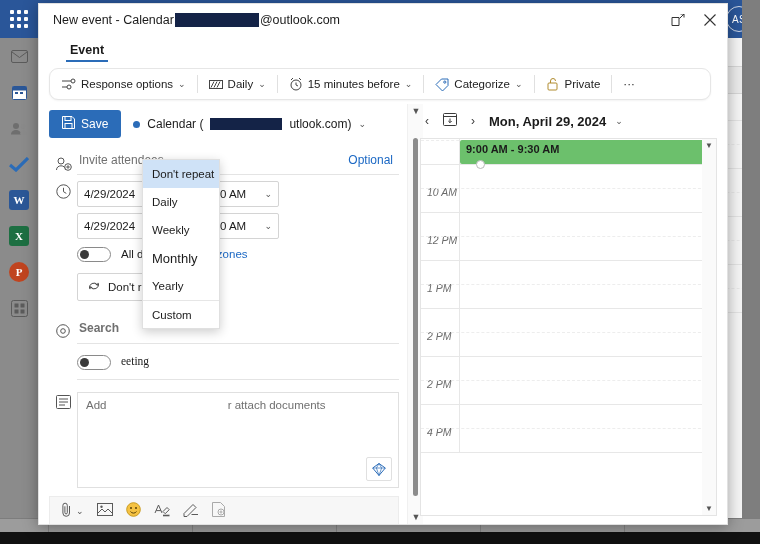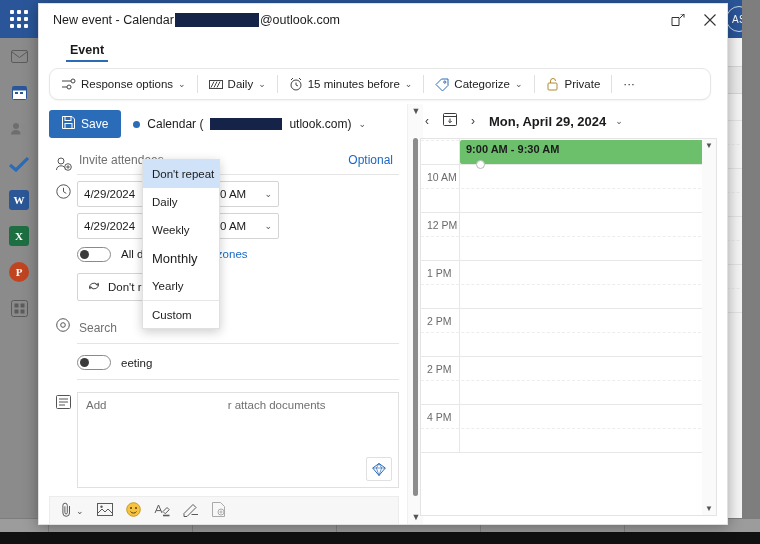--- a/index.html
+++ b/index.html
@@ -178,26 +178,26 @@
   }
   .lbl { font-size: 11.5px; color: #1b1b1b; }
   .link { font-size: 11.5px; color: #1b68c4; }
 
   .repeat-btn {
     height: 28px; border: 1px solid #d4d4d4; border-radius: 2px; background: #fff;
     display: inline-flex; align-items: center; gap: 7px; padding: 0 9px;
     font-size: 11.5px; color: #1b1b1b; width: 118px;
   }
 
-  .loc-row { display: flex; padding-top: 14px; }
+  .loc-row { display: flex; align-items: center; padding-top: 14px; font-weight: bold; }
   .loc-field { flex: 1; border-bottom: 1px solid #e4e4e4; padding: 3px 2px 7px 2px; margin-right: 10px; }
 
   .teams-row { display: flex; align-items: center; padding-top: 11px; }
-  .teams-inner { display:flex; align-items:center; gap:10px; flex:1; border-bottom:1px solid #e4e4e4;
-                 padding-bottom: 9px; margin-right: 10px; }
+  .teams-inner { display:flex; gap:10px; flex:1; border-bottom:1px solid #e4e4e4;
+                 padding-bottom: 9px; margin-right: 10px; font-family: Liberation Serif, serif; }
 
   .desc-row { display: flex; padding-top: 12px; }
   .desc-box {
     flex: 1; margin-right: 10px; border: 1px solid #e0e0e0; height: 96px; background: #fff;
     position: relative; padding: 6px 8px; font-size: 11.5px; color: #707070;
   }
   .gem {
     position: absolute; right: 6px; bottom: 6px; width: 26px; height: 24px;
     border: 1px solid #e0e0e0; border-radius: 2px; background:#fff;
     display: flex; align-items: center; justify-content: center;
@@ -222,21 +222,21 @@
   
   .cal-col { flex: 1; border-left: 1px solid #efefef; display: flex; flex-direction: column; min-width: 0; }
   .cal-head { height: 34px; display: flex; align-items: center; gap: 9px; padding: 0 10px; }
   .cal-nav { font-size: 12px; color: #3a3a3a; width: 14px; text-align:center; }
   .cal-date { font-size: 13px; color: #1b1b1b; font-weight: bold; }
   .cal-grid-wrap { flex: 1; position: relative; margin: 0 10px 8px 10px; border: 1px solid #e4e4e4;
                    overflow: hidden; background:#fff; }
   .cal-rows { position: absolute; left: 0; right: 0; top: -22px; }
   .hour-row { height: 48px; position: relative; border-bottom: 1px solid #e7e7e7; }
   .hour-row:after { content:''; position:absolute; left:0; right:0; top:23px; border-top:1px dashed #ededed; }
-  .hour-lbl { position: absolute; left: 6px; top: 6px; font-size: 10.5px; color: #6b6b6b; }
+  .hour-lbl { position: absolute; left: 6px; top: 21px; font-size: 10.5px; color: #6b6b6b; font-style: italic; }
   .hour-gut { position: absolute; left: 38px; top: 0; bottom: 0; width: 1px; background: #e7e7e7; }
   .event-chip {
     position: absolute; left: 39px; right: 1px; background: #6cc06c; color: #1b1b1b;
     font-size: 11px; font-weight: bold; padding: 3px 6px; border-radius: 2px;
   }
   .handle { position: absolute; width: 9px; height: 9px; border-radius: 50%;
             background: #ffffff; border: 1px solid #b9b9b9; }
 
   .cal-sb { position: absolute; right: 0; top: 0; bottom: 0; width: 14px; background: #fafafa; }
   .cal-sb-a { position:absolute; left:0; width:14px; height:13px; display:flex; align-items:center;

